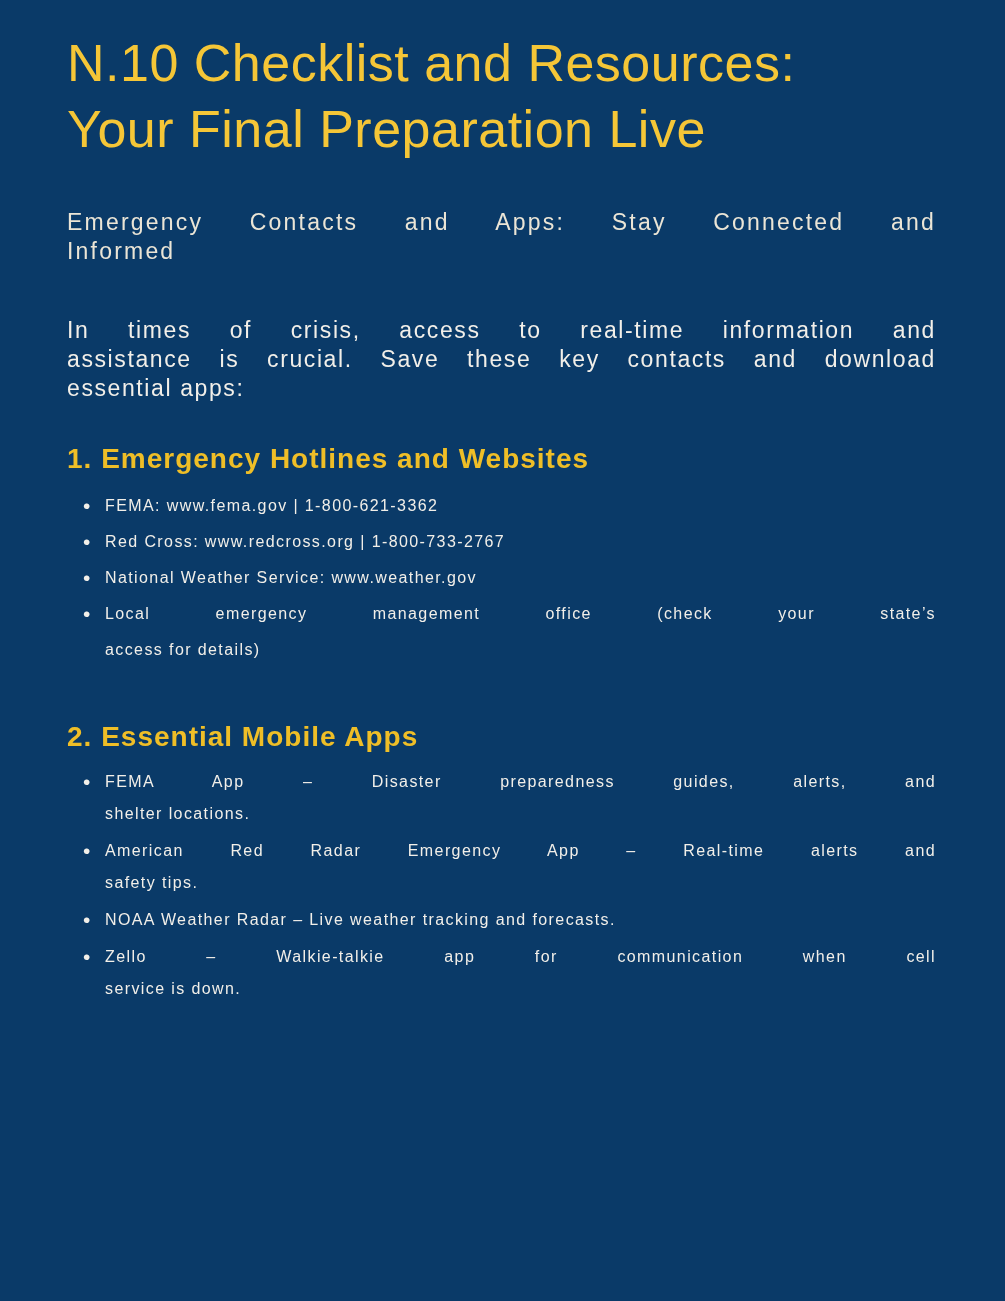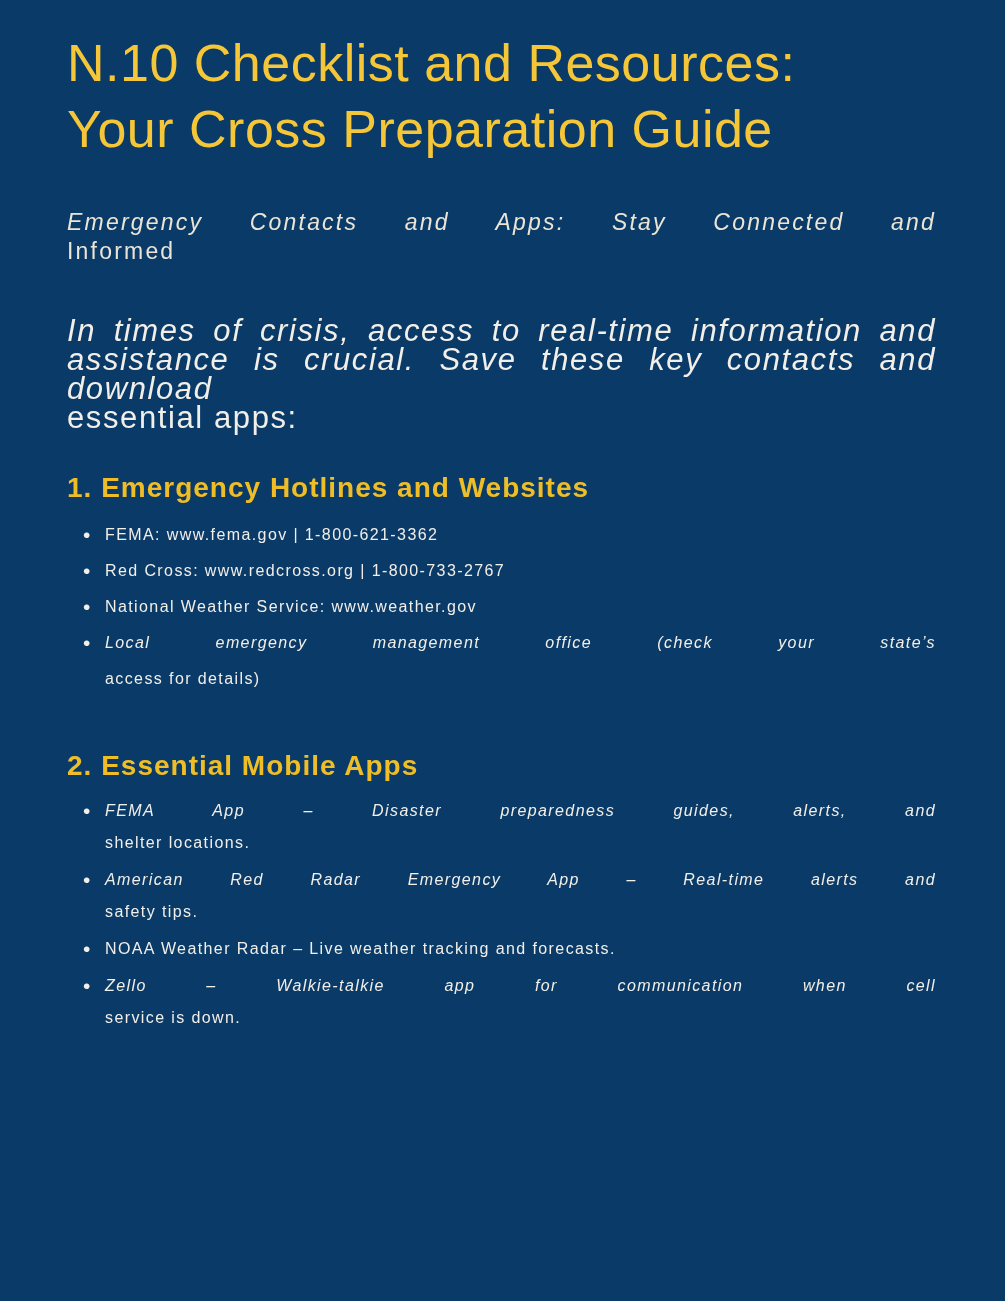--- a/index.html
+++ b/index.html
@@ -15,41 +15,41 @@
     background:var(--bg);
     overflow:hidden;
     font-family:"Liberation Sans", sans-serif;
   }
   .page{
     box-sizing:border-box;
     width:1005px;height:1048px;
     padding:30px 69px 0 67px;
   }
   .line{display:block;}
-  .stretch{text-align:justify;text-align-last:justify;font-style:italic;}
+  .stretch{text-align:justify;text-align-last:justify;}
 
   .title{
     margin:0;
     font-size:52px;
     font-weight:400;
     line-height:66px;
     letter-spacing:0.5px;
     color:var(--title);
   }
   .subtitle{
     margin:46px 0 0 0;
     font-size:23px;
     font-weight:400;
     line-height:29px;
     letter-spacing:2.2px;
     color:var(--subtitle);
   }
   .intro{
     margin:50px 0 0 0;
-    font-size:31px;
+    font-size:23px;
     line-height:29px;
     letter-spacing:1.6px;
     color:var(--body);
   }
   .section-heading{
     margin:39px 0 0 0;
     font-size:28px;
     line-height:34px;
     font-weight:700;
     letter-spacing:1px;
@@ -79,21 +79,21 @@
   .list-apps{line-height:32px;margin-top:28px;}
   .list-apps li{margin-bottom:5px;}
 </style>
 </head>
 <body>
 
 <div class="page">
 
   <h1 class="title">
     <span class="line">N.10 Checklist and Resources:</span>
-    <span class="line">Your Cross Preparation Guide</span>
+    <span class="line">Your Final Preparation Live</span>
   </h1>
 
   <p class="subtitle">
     <span class="line stretch">Emergency Contacts and Apps: Stay Connected and</span>
     <span class="line">Informed</span>
   </p>
 
   <p class="intro">
     <span class="line stretch">In times of crisis, access to real-time information and</span>
     <span class="line stretch">assistance is crucial. Save these key contacts and download</span>

